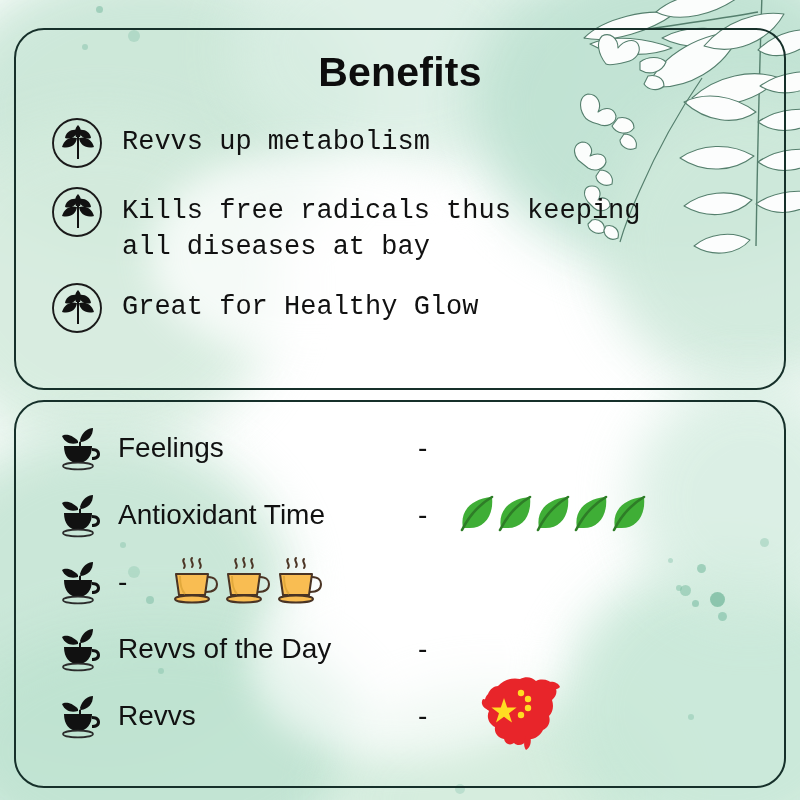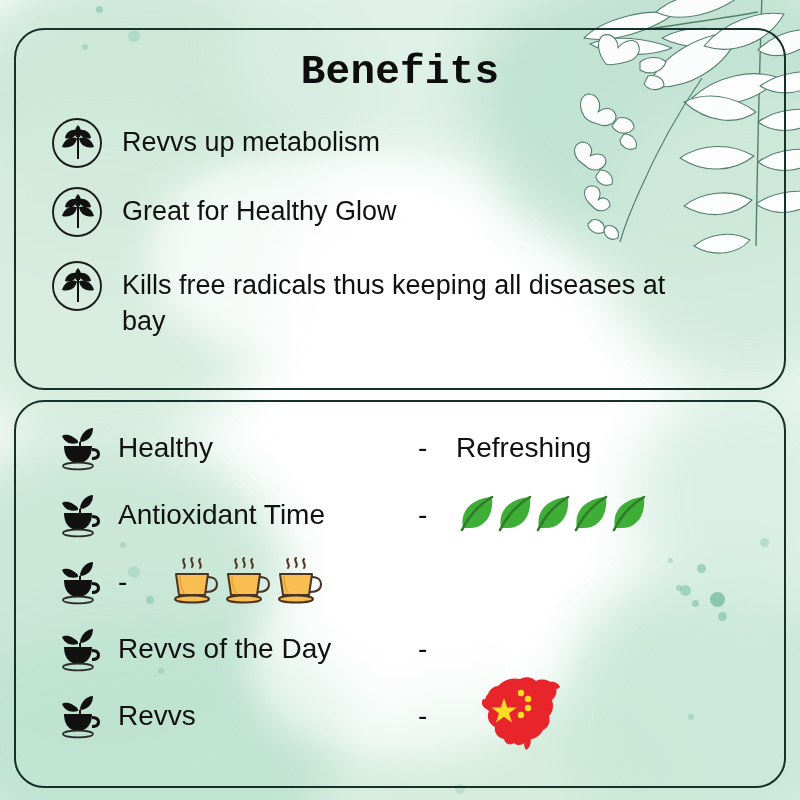--- a/index.html
+++ b/index.html
@@ -31,25 +31,25 @@
   #card-benefits{top:28px;height:362px;}
   #card-spec{top:400px;height:388px;}
 
   .card-title{
     text-align:center;
     font-weight:bold;
     color:#0d0d0d;
     letter-spacing:.2px;
     line-height:1;
   }
-  #benefits-title{font-size:41px;margin-top:22px;font-family:Liberation Mono, monospace;}
+  #benefits-title{font-size:41px;margin-top:22px;}
   #spec-title{font-size:41px;margin-top:14px;}
 
   
-  #benefits-list{margin-top:14px;}
+  #benefits-list{margin-top:14px;font-family:Liberation Mono, monospace;}
   .benefit-row{
     display:flex;align-items:flex-start;
     padding:0 18px 0 34px;
     margin-bottom:19px;
   }
   .benefit-icon{flex:0 0 auto;width:54px;height:54px;margin-right:18px;margin-top:-4px;}
   .benefit-text{
     font-size:27px;color:#111;line-height:1.33;
     padding-top:5px;max-width:545px;
   }
@@ -172,52 +172,52 @@
             <path d="M29 22 C36 20 42 24 44 31 C36 33 30 29 29 22 Z"></path>
             <path d="M27 14 C21 13 16 16 15 22 C22 24 27 20 27 14 Z"></path>
             <path d="M29 14 C35 13 40 16 41 22 C34 24 29 20 29 14 Z"></path>
             <path d="M28 9 C25 12 24 17 26 21 L30 21 C32 17 31 12 28 9 Z"></path>
           </g>
         </svg>
       </span>
       <span class="benefit-text">Revvs up metabolism</span>
     </div>
 
-    <div class="benefit-row" style="margin-bottom:24px;">
+    <div class="benefit-row">
       <span class="benefit-icon">
         <svg viewBox="0 0 54 54" width="54" height="54" xmlns="http://www.w3.org/2000/svg">
           <circle cx="27" cy="27" r="24" fill="none" stroke="#1a1a1a" stroke-width="1.9"></circle>
           <g fill="#111111">
             <path d="M27 43 C27 34 27 26 27 20 L29 20 C29 27 29 35 29 43 Z"></path>
             <path d="M27 22 C20 20 14 24 12 31 C20 33 26 29 27 22 Z"></path>
             <path d="M29 22 C36 20 42 24 44 31 C36 33 30 29 29 22 Z"></path>
             <path d="M27 14 C21 13 16 16 15 22 C22 24 27 20 27 14 Z"></path>
             <path d="M29 14 C35 13 40 16 41 22 C34 24 29 20 29 14 Z"></path>
             <path d="M28 9 C25 12 24 17 26 21 L30 21 C32 17 31 12 28 9 Z"></path>
           </g>
         </svg>
       </span>
-      <span class="benefit-text">Great for Healthy Glow</span>
-    </div>
-
-    <div class="benefit-row">
+      <span class="benefit-text">Kills free radicals thus keeping all diseases at bay</span>
+    </div>
+
+    <div class="benefit-row" style="margin-bottom:24px;">
       <span class="benefit-icon">
         <svg viewBox="0 0 54 54" width="54" height="54" xmlns="http://www.w3.org/2000/svg">
           <circle cx="27" cy="27" r="24" fill="none" stroke="#1a1a1a" stroke-width="1.9"></circle>
           <g fill="#111111">
             <path d="M27 43 C27 34 27 26 27 20 L29 20 C29 27 29 35 29 43 Z"></path>
             <path d="M27 22 C20 20 14 24 12 31 C20 33 26 29 27 22 Z"></path>
             <path d="M29 22 C36 20 42 24 44 31 C36 33 30 29 29 22 Z"></path>
             <path d="M27 14 C21 13 16 16 15 22 C22 24 27 20 27 14 Z"></path>
             <path d="M29 14 C35 13 40 16 41 22 C34 24 29 20 29 14 Z"></path>
             <path d="M28 9 C25 12 24 17 26 21 L30 21 C32 17 31 12 28 9 Z"></path>
           </g>
         </svg>
       </span>
-      <span class="benefit-text">Kills free radicals thus keeping all diseases at bay</span>
+      <span class="benefit-text">Great for Healthy Glow</span>
     </div>
 
   </div>
 </section>
 
 <section id="card-spec" class="card" style="background:transparent;">
 
   <div id="spec-list">
 
     <div class="spec-row">
@@ -226,23 +226,22 @@
           <g fill="#111111">
             <path d="M24 17 C17 10 11 10 8 12 C11 19 17 21 24 19 Z"></path>
             <path d="M26 16 C28 8 34 4 39 4 C39 12 34 17 27 18 Z"></path>
             <path d="M25 18 L25 22 L27 22 L27 17 Z"></path>
             <path d="M10 22 L38 22 C38 32 33 39 24 39 C15 39 10 32 10 22 Z"></path>
             <path d="M38 24 C44 24 46 27 46 30 C46 34 43 36 38 36 L38 33 C41 33 43 32 43 30 C43 28 41 27 38 27 Z"></path>
           </g>
           <ellipse cx="24" cy="42" rx="15" ry="3.4" fill="none" stroke="#2b2b2b" stroke-width="1.6"></ellipse>
         </svg>
       </span>
-      <span class="spec-label">Healthy</span>
-      <span class="spec-dash">-</span>
-      <span class="spec-value">Refreshing</span>
+      <span class="spec-label">Feelings</span>
+      <span class="spec-dash">-</span>
     </div>
 
     <div class="spec-row">
       <span class="spec-icon">
         <svg viewBox="0 0 50 48" width="50" height="48" xmlns="http://www.w3.org/2000/svg">
           <g fill="#111111">
             <path d="M24 17 C17 10 11 10 8 12 C11 19 17 21 24 19 Z"></path>
             <path d="M26 16 C28 8 34 4 39 4 C39 12 34 17 27 18 Z"></path>
             <path d="M25 18 L25 22 L27 22 L27 17 Z"></path>
             <path d="M10 22 L38 22 C38 32 33 39 24 39 C15 39 10 32 10 22 Z"></path>

